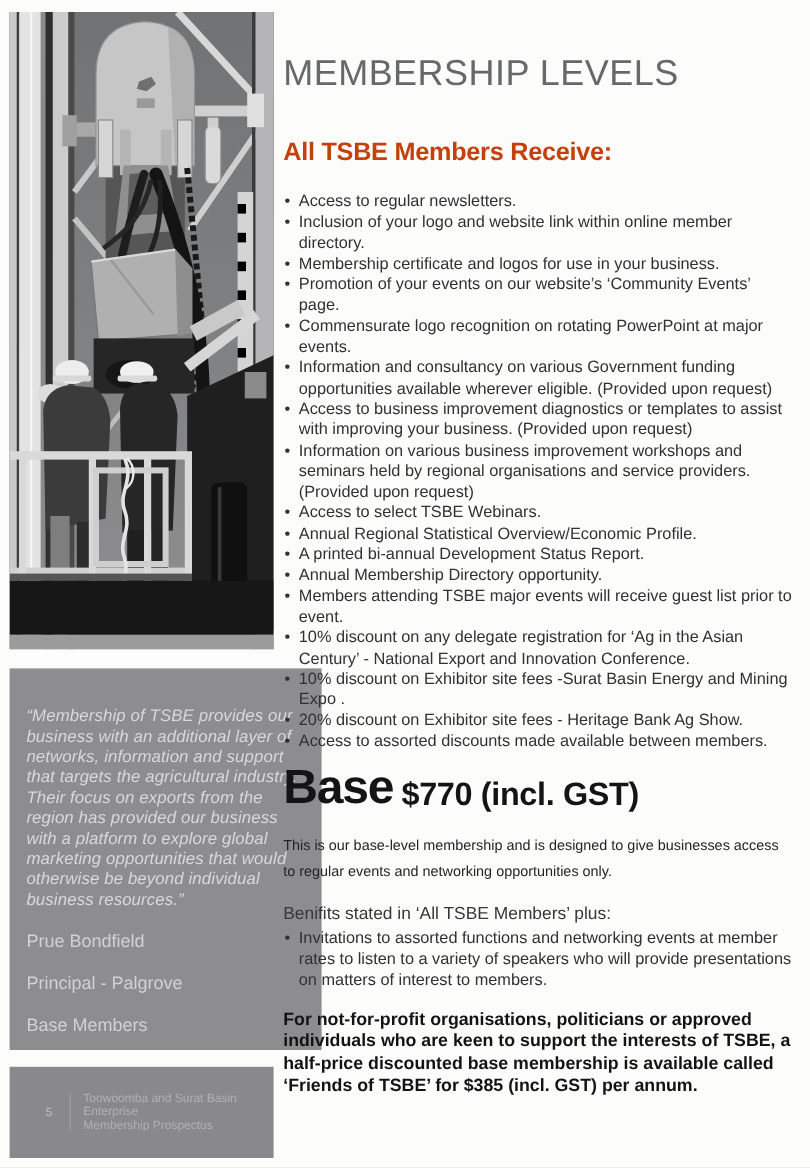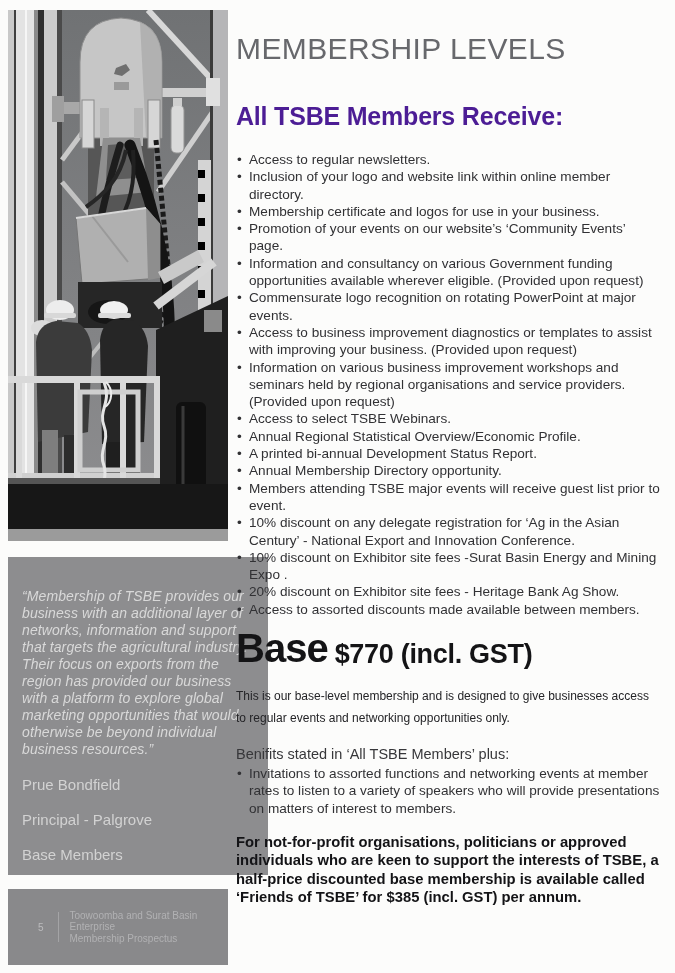--- a/index.html
+++ b/index.html
@@ -30,29 +30,29 @@
   .footer-box {
     position:absolute; left:8px; top:889px; width:220px; height:76px;
     background:#89898b; display:flex; align-items:center;
     box-sizing:border-box; padding-left:30px;
   }
   .page-num { font-size:10px; color:#bcbcbe; }
   .footer-divider { width:1px; height:30px; background:#a4a4a6; margin:0 11px 0 14px; }
   .footer-lines { display:flex; flex-direction:column; font-size:10px; line-height:11.5px; color:#b1b1b3; }
 
   
-  .right-col { position:absolute; left:236px; top:0; width:426px; }
+  .right-col { position:absolute; left:236px; top:13px; width:426px; }
 
   .page-title {
     margin:32px 0 0 0; font-size:30px; font-weight:400;
     letter-spacing:0.4px; color:#67686c;
   }
   .section-heading {
-    margin:36px 0 0 0; font-size:25px; font-weight:700;
-    color:#4c1d95; letter-spacing:-0.2px;
+    margin:36px 0 0 0; font-size:21px; font-weight:700;
+    color:#c2410c; letter-spacing:-0.2px;
   }
   ul.bullets {
     list-style:none; margin:20px 0 0 0; padding:0;
     font-size:13.6px; line-height:17.3px; color:#313134;
   }
   ul.bullets li { position:relative; padding-left:13px; }
   ul.bullets li::before { content:"\2022"; position:absolute; left:1px; }
 
   .base-heading { margin:8px 0 0 0; color:#141416; display:flex; align-items:flex-end; }
   .base-word  { font-size:40px; font-weight:700; letter-spacing:-1px; line-height:44px; }
@@ -210,22 +210,22 @@
     <h1 class="page-title">MEMBERSHIP LEVELS</h1>
 
     <h2 class="section-heading">All TSBE Members Receive:</h2>
 
     <ul class="bullets">
 
     <li>Access to regular newsletters.</li>
         <li>Inclusion of your logo and website link within online member directory.</li>
         <li>Membership certificate and logos for use in your business.</li>
         <li>Promotion of your events on our website’s ‘Community Events’ page.</li>
+        <li>Commensurate logo recognition on rotating PowerPoint at major events.</li>
         <li>Information and consultancy on various Government funding opportunities available wherever eligible. (Provided upon request)</li>
-        <li>Commensurate logo recognition on rotating PowerPoint at major events.</li>
         <li>Access to business improvement diagnostics or templates to assist with improving your business. (Provided upon request)</li>
         <li>Information on various business improvement workshops and seminars held by regional organisations and service providers. (Provided upon request)</li>
         <li>Access to select TSBE Webinars.</li>
         <li>Annual Regional Statistical Overview/Economic Profile.</li>
         <li>A printed bi-annual Development Status Report.</li>
         <li>Annual Membership Directory opportunity.</li>
         <li>Members attending TSBE major events will receive guest list prior to event.</li>
         <li>10% discount on any delegate registration for ‘Ag in the Asian Century’ - National Export and Innovation Conference.</li>
         <li>10% discount on Exhibitor site fees -Surat Basin Energy and Mining Expo .</li>
         <li>20% discount on Exhibitor site fees - Heritage Bank Ag Show.</li>

